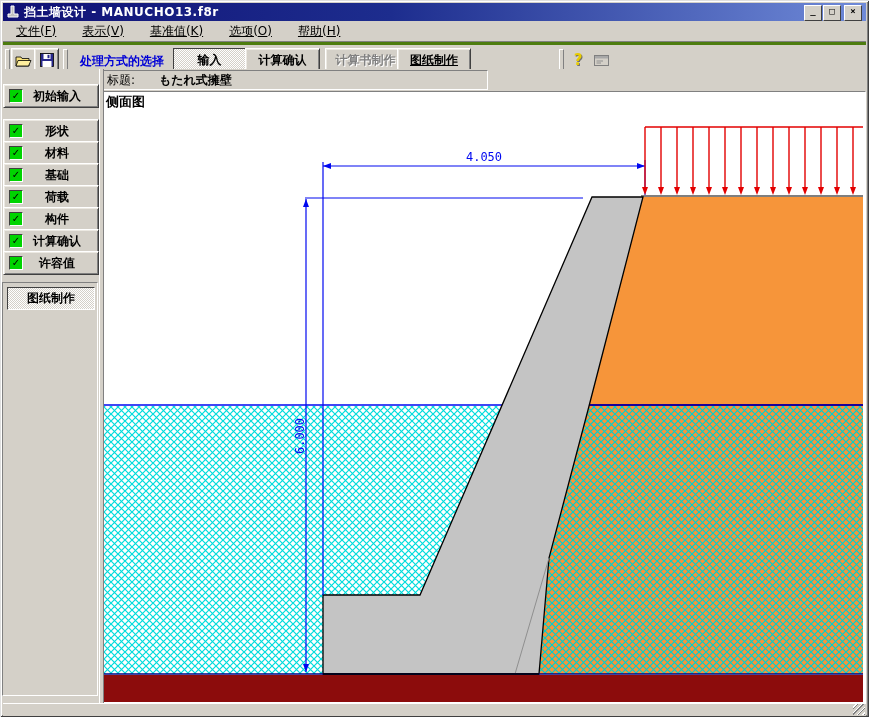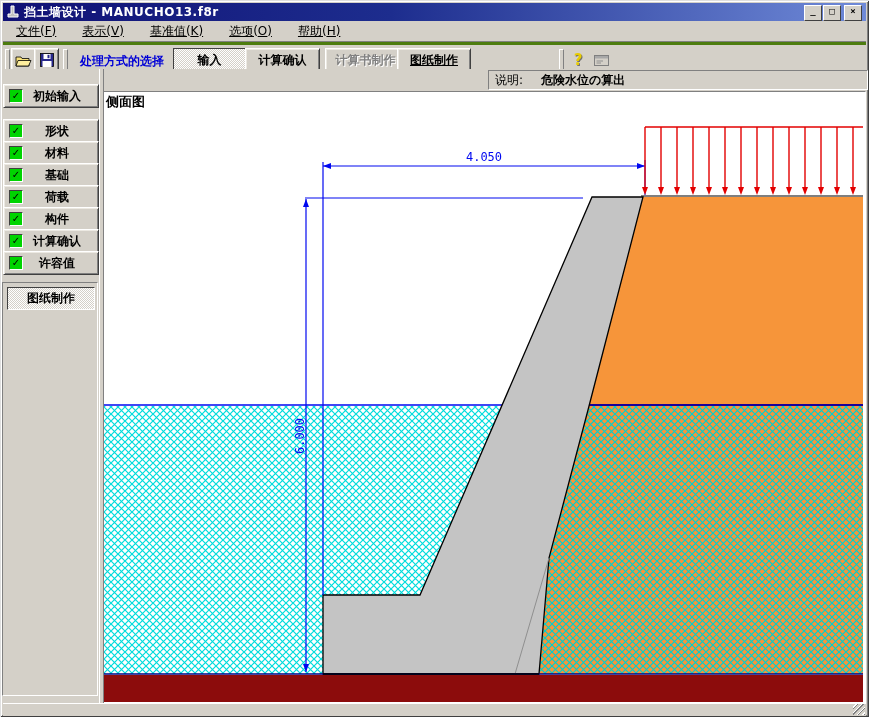--- a/index.html
+++ b/index.html
@@ -130,23 +130,23 @@
       <svg width="15" height="11" viewBox="0 0 15 11">
         <rect x="0.5" y="0.5" width="14" height="10" fill="#d4d0c8" stroke="#808080"></rect>
         <rect x="1" y="1" width="13" height="2.5" fill="#a8a8a8"></rect>
         <line x1="2.5" y1="6" x2="9" y2="6" stroke="#909090"></line>
         <line x1="2.5" y1="8" x2="7" y2="8" stroke="#909090"></line>
       </svg>
     </div>
   </div>
 
   <div id="headerstrip" class="abs">
-    <div class="hpanel" style="left:485px;width:378px;">
-      <span class="lab">说明:</span>
-      <span class="val" style="left:52px;">危険水位の算出</span>
+    <div class="hpanel" style="left:97px;width:386px;">
+      <span class="lab">标题:</span>
+      <span class="val" style="left:58px;">もたれ式擁壁</span>
     </div>
   </div>
 
   <div class="sbtn abs" style="top:84px;">
     <span class="cbx">✓</span>
     <span class="slab">初始输入</span>
   </div>
   <div class="sbtn abs" style="top:119px;">
     <span class="cbx">✓</span>
     <span class="slab">形状</span>

